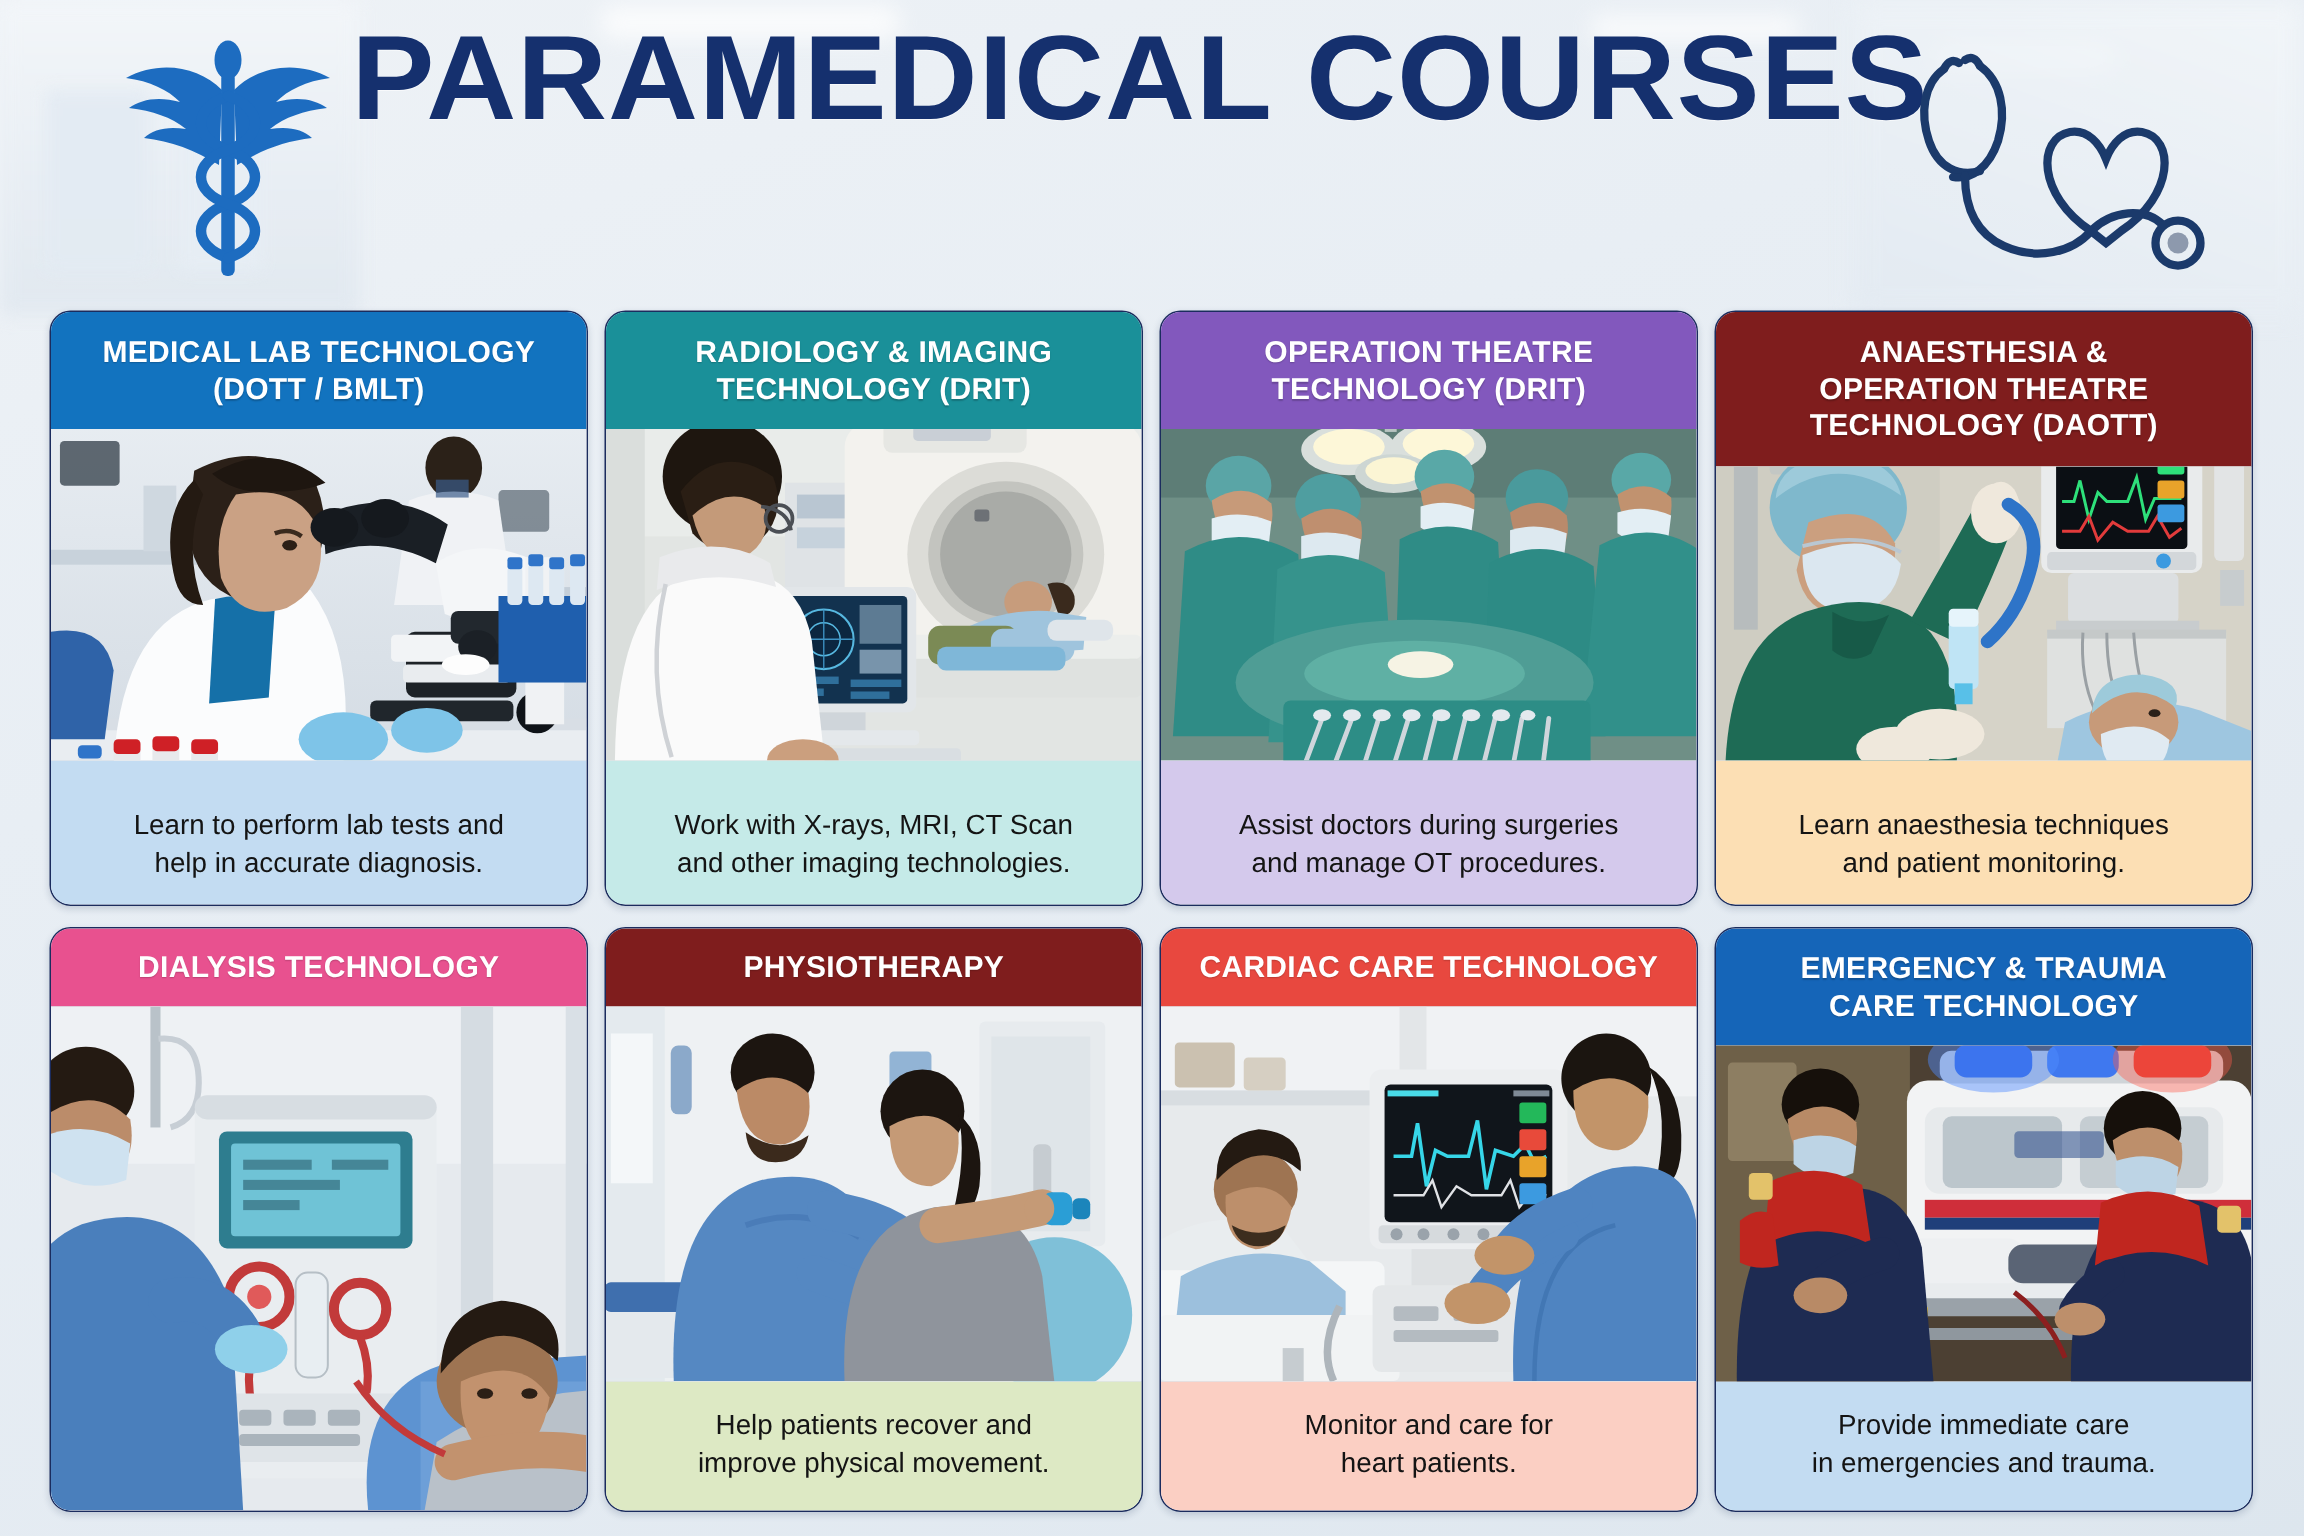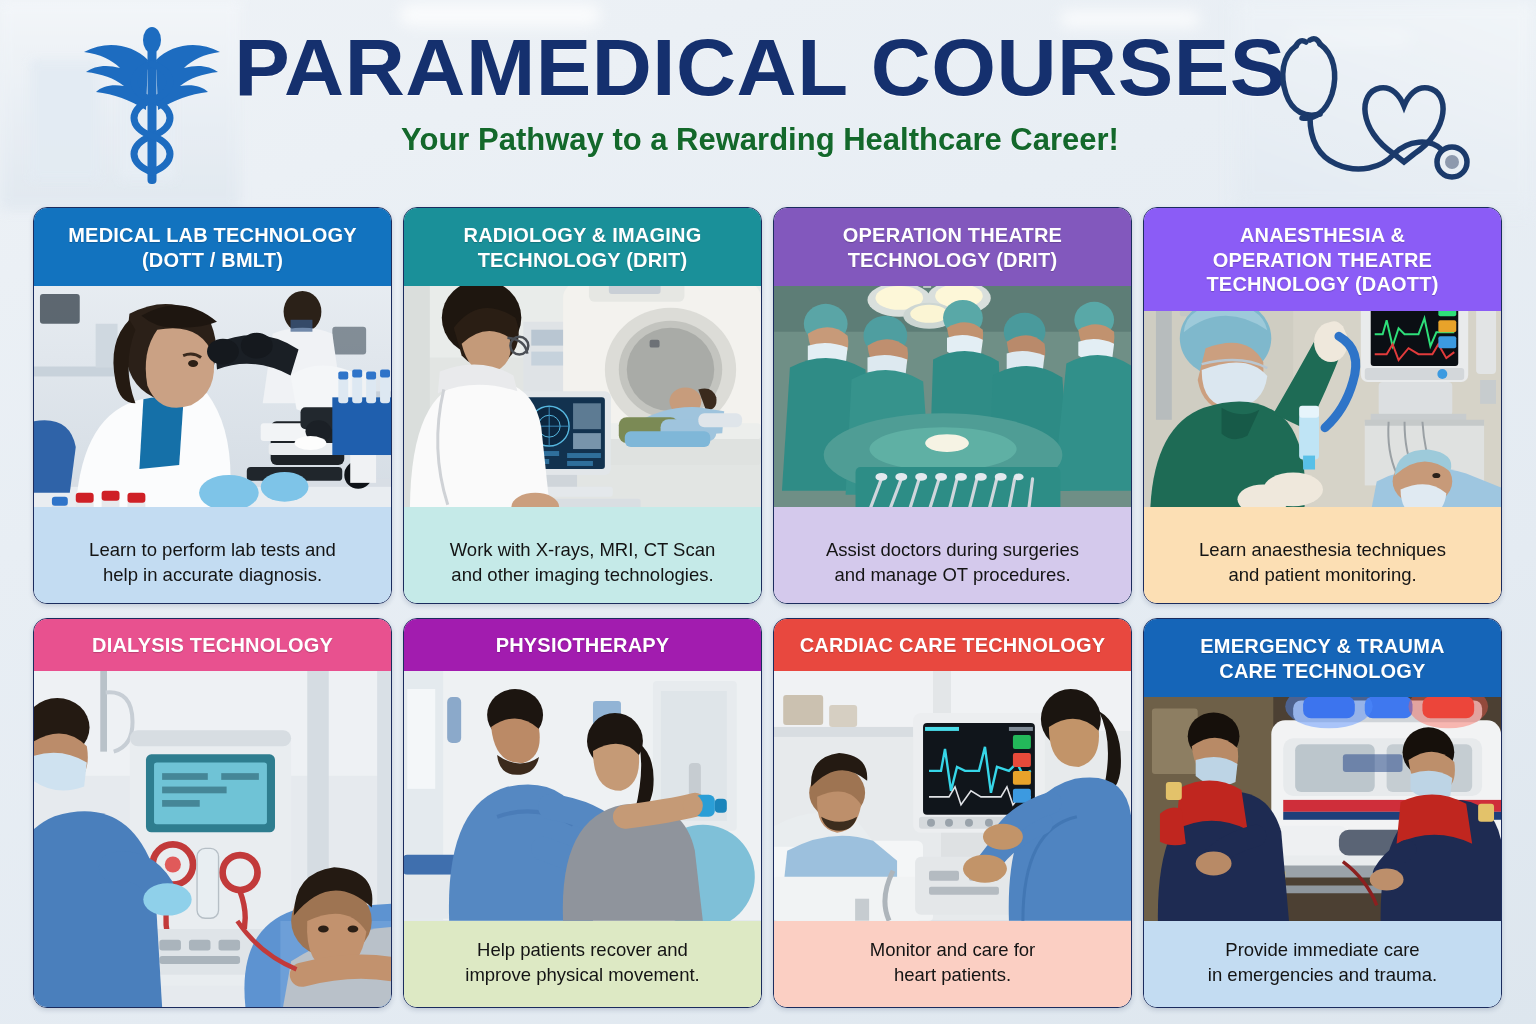--- a/index.html
+++ b/index.html
@@ -20,21 +20,21 @@
   .bg-wash .win2 { left:120px; top:75px; width:55px; height:105px; background:#e7eef5; border-radius:4px; opacity:.85; filter:blur(5px);}
   .bg-wash .ceil1 { left:400px; top:4px; width:200px; height:22px; background:#fff; border-radius:10px; opacity:.75; filter:blur(7px);}
   .bg-wash .ceil2 { left:1060px; top:10px; width:140px; height:18px; background:#fff; border-radius:10px; opacity:.7; filter:blur(7px);}
   .bg-wash .ceil3 { left:1290px; top:30px; width:120px; height:16px; background:#fff; border-radius:10px; opacity:.6; filter:blur(7px);}
   .bg-wash .corrR { right:0; top:0; width:300px; height:210px; background:linear-gradient(200deg,#f6f9fb,#e1e9f1); opacity:.7; filter:blur(8px); }
 
   
   .header { position:absolute; left:0; top:0; width:1536px; height:200px; }
   .caduceus { position:absolute; left:62px; top:18px; width:180px; height:175px; }
   .stetho  { position:absolute; left:1262px; top:22px; width:240px; height:170px; }
-  .title-wrap { position:absolute; left:250px; top:28px; width:1020px; text-align:center; }
+  .title-wrap { position:absolute; left:250px; top:12px; width:1020px; text-align:center; }
   .main-title {
     font-size: 80px; font-weight: 900; color:#15306e;
     letter-spacing: 0.5px; line-height: 1.0;
     font-family: "Liberation Sans", sans-serif;
     transform: scaleX(1.04); transform-origin: center;
     text-shadow: 0 1px 0 rgba(255,255,255,.6);
   }
   .sub-title {
     margin-top: 14px;
     font-size: 31px; font-weight: bold; color:#13682b;
@@ -96,21 +96,20 @@
 
         <path d="M90 46 C66 54 66 74 90 82 C114 90 114 110 90 118 C66 126 66 146 90 154" fill="none" stroke="#1d6cc0" stroke-width="7" stroke-linecap="round"></path>
         <path d="M90 46 C114 54 114 74 90 82 C66 90 66 110 90 118 C114 126 114 146 90 154" fill="none" stroke="#1d6cc0" stroke-width="7" stroke-linecap="round"></path>
         <path d="M86 160 q4 8 8 0 z"></path>
       </g>
     </svg>
   </div>
 
   <div class="title-wrap">
     <div class="main-title">PARAMEDICAL COURSES</div>
-    <div class="sub-title">Your Pathway to a Rewarding Healthcare Career!</div>
   </div>
 
   <div class="stetho">
     <svg viewBox="0 0 240 170">
       <g fill="none" stroke="#1b3a6b" stroke-width="5.5" stroke-linecap="round">
         <path d="M34 24 C20 34 18 54 24 72 C30 90 44 96 58 92"></path>
         <path d="M58 22 C72 32 76 52 70 72 C64 90 52 98 40 96"></path>
         <path d="M34 24 q4 -8 10 -4"></path>
         <path d="M58 22 q-4 -8 -10 -4"></path>
         <path d="M48 95 C48 118 56 134 74 142 C96 152 120 146 132 132"></path>
@@ -375,21 +374,21 @@
         </g>
       </svg>
     </div>
     <div class="card-cap" style="background:#d4c9ec">
       <span>Assist doctors during surgeries</span><br>
       <span>and manage OT procedures.</span>
     </div>
   </div>
 
   <div class="card">
-    <div class="card-head h3" style="background:#8b5cf6">
+    <div class="card-head h3" style="background:#7f1d1d">
       <span>
         <span>ANAESTHESIA &amp;</span><br>
         <span>OPERATION THEATRE</span><br>
         <span>TECHNOLOGY (DAOTT)</span>
       </span>
     </div>
     <div class="card-img">
       <svg viewBox="0 0 359 230" preserveAspectRatio="xMidYMid slice">
         <rect width="359" height="230" fill="#d6d3c8"></rect>
         <rect x="0" y="0" width="150" height="230" fill="#cfcdc2"></rect>
@@ -515,21 +514,21 @@
         <ellipse cx="262" cy="192" rx="4" ry="2.6" fill="#2b1f16"></ellipse>
         <ellipse cx="284" cy="192" rx="4" ry="2.6" fill="#2b1f16"></ellipse>
 
         <path d="M246 226 q46 -12 84 0" stroke="#c2926e" stroke-width="18" fill="none" stroke-linecap="round"></path>
         <path d="M198 186 q16 24 44 36" stroke="#c23a3a" stroke-width="3.4" fill="none"></path>
       </svg>
     </div>
   </div>
 
   <div class="card">
-    <div class="card-head h1" style="background:#a21caf">
+    <div class="card-head h1" style="background:#7f1d1d">
       <span>PHYSIOTHERAPY</span>
     </div>
     <div class="card-img">
       <svg viewBox="0 0 359 250" preserveAspectRatio="xMidYMid slice">
         <rect width="359" height="250" fill="#eef1f3"></rect>
         <rect x="0" y="0" width="40" height="250" fill="#e4eaee"></rect>
         <rect x="4" y="18" width="28" height="100" fill="#f4f7f9"></rect>
         <rect x="250" y="10" width="84" height="150" rx="4" fill="#e7ebee"></rect>
         <rect x="258" y="20" width="66" height="130" fill="#dfe5e9"></rect>
         <rect x="190" y="30" width="28" height="42" rx="3" fill="#3577b8" opacity=".5"></rect>

